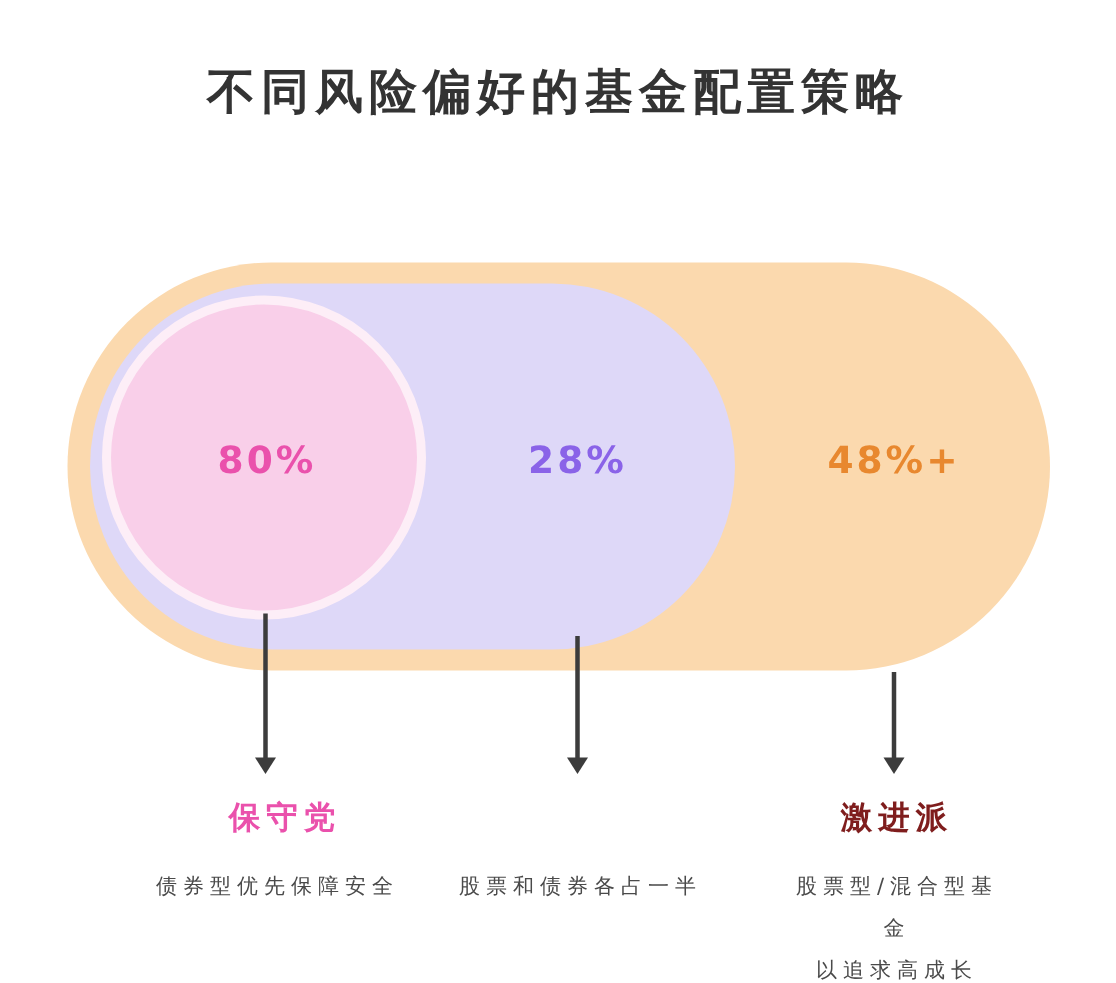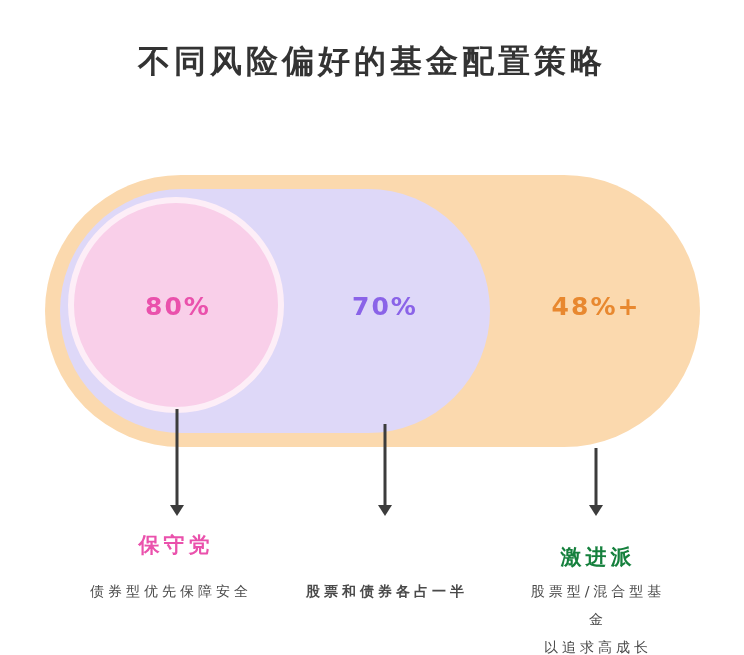--- a/index.html
+++ b/index.html
@@ -102,52 +102,52 @@
   
   .seg-label {
     position: absolute;
     transform: translateX(-50%);
     top: 531px;
     font-size: 21px;
     font-weight: bold;
     letter-spacing: 4px;
     white-space: nowrap;
   }
-  .lb-conservative { left: 176px; color: #EA51AC; }
+  .lb-conservative { left: 190px; color: #EA51AC; }
   .lb-balanced     { left: 387px; color: #8A63E8; }
-  .lb-aggressive   { left: 598px; color: #15803d; margin-top: 12px; }
+  .lb-aggressive   { left: 598px; color: #7f1d1d; }
   
   .seg-desc {
     position: absolute;
     transform: translateX(-50%);
     top: 577px;
     font-size: 14px;
     letter-spacing: 4px;
     color: #4A4A4A;
     text-align: center;
     white-space: pre-line;
     line-height: 28px;
   }
-  .ds-conservative { left: 171px; }
-  .ds-balanced     { left: 387px; font-weight: bold; }
+  .ds-conservative { left: 185px; }
+  .ds-balanced     { left: 387px; }
   .ds-aggressive   { left: 598px; }
 </style>
 </head>
 <body>
 
 <div class="canvas">
 
   <h1 class="title">不同风险偏好的基金配置策略</h1>
 
   <div class="pill-outer"></div>
   <div class="pill-middle"></div>
   <div class="circle-inner"></div>
 
   <div class="percent pc-conservative">80%</div>
-  <div class="percent pc-balanced">70%</div>
+  <div class="percent pc-balanced">28%</div>
   <div class="percent pc-aggressive">48%+</div>
 
   <div class="arrow ar-conservative">
     <div class="arrow-shaft"></div>
     <div class="arrow-head"></div>
   </div>
   <div class="arrow ar-balanced">
     <div class="arrow-shaft"></div>
     <div class="arrow-head"></div>
   </div>

